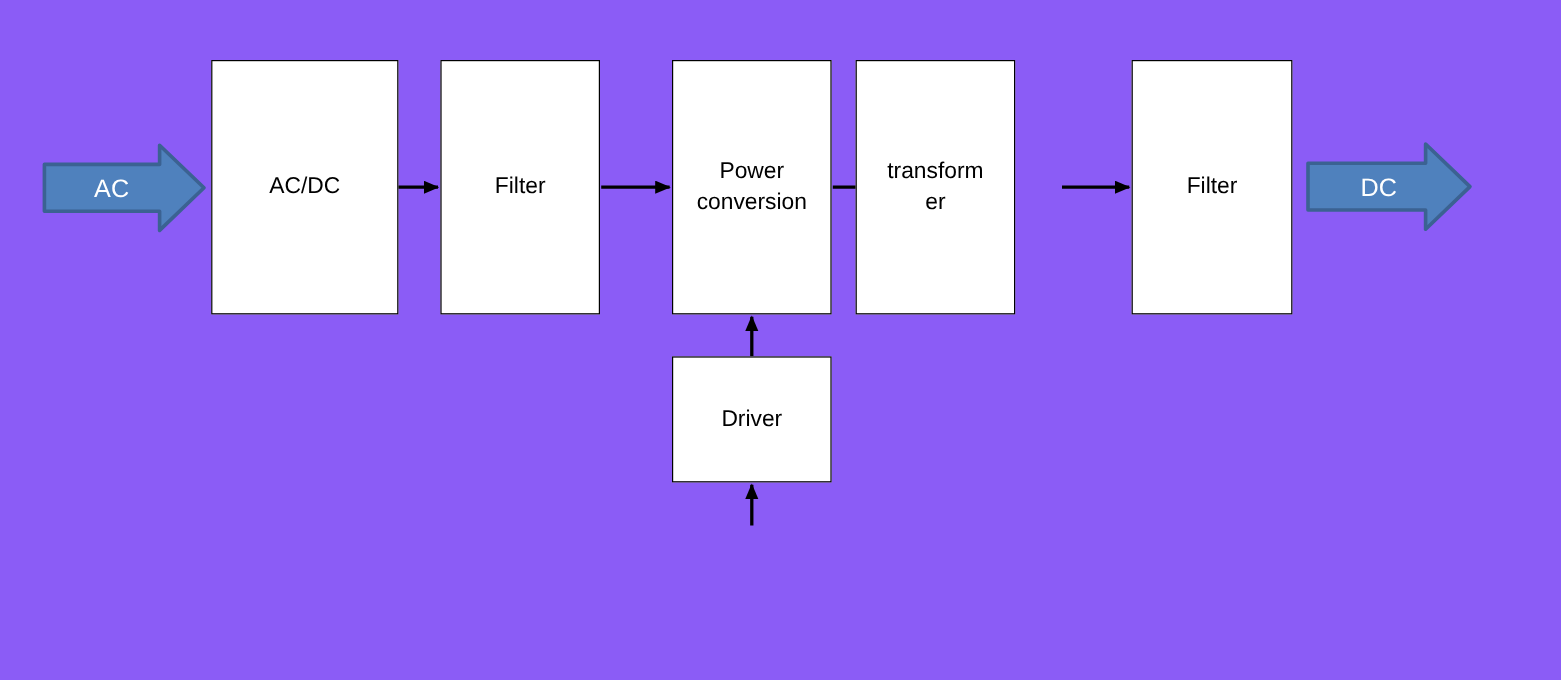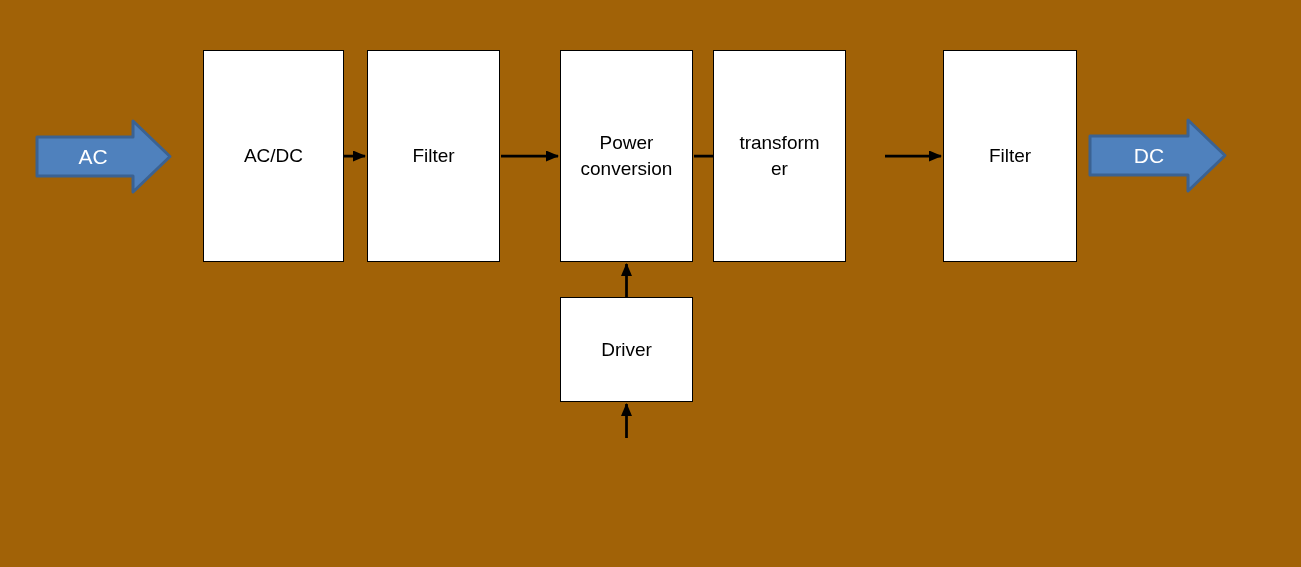--- a/index.html
+++ b/index.html
@@ -1,20 +1,20 @@
 <!DOCTYPE html>
 <html><head>
 <meta charset="utf-8">
 <style>
   html, body { margin: 0; padding: 0; background: #ffffff; }
   .stage {
     position: relative;
     width: 1301px;
     height: 567px;
-    background: #a16207;
+    background: #8b5cf6;
     font-family: "Liberation Sans", "DejaVu Sans", sans-serif;
     overflow: hidden;
   }
   .connector-layer {
     position: absolute;
     left: 0; top: 0;
     width: 1301px; height: 567px;
   }
   .connector {
     stroke: #000000;
@@ -39,21 +39,21 @@
     justify-content: center;
     text-align: center;
   }
   .block-label {
     font-size: 19px;
     line-height: 1.35;
     color: #000000;
     white-space: pre-line;
   }
   
-  .b-acdc   { left: 176px; top: 50px;  width: 141px; height: 212px; margin-left: 27px; }
+  .b-acdc   { left: 176px; top: 50px;  width: 156px; height: 212px; }
   .b-fin    { left: 367px; top: 50px;  width: 133px; height: 212px; }
   .b-pconv  { left: 560px; top: 50px;  width: 133px; height: 212px; }
   .b-xfmr   { left: 713px; top: 50px;  width: 133px; height: 212px; }
   .b-fout   { left: 943px; top: 50px;  width: 134px; height: 212px; }
   .b-driver { left: 560px; top: 297px; width: 133px; height: 105px; }
   .b-mcu    { left: 560px; top: 438px; width: 133px; height: 102px; }
 </style>
 </head>
 <body>
 

